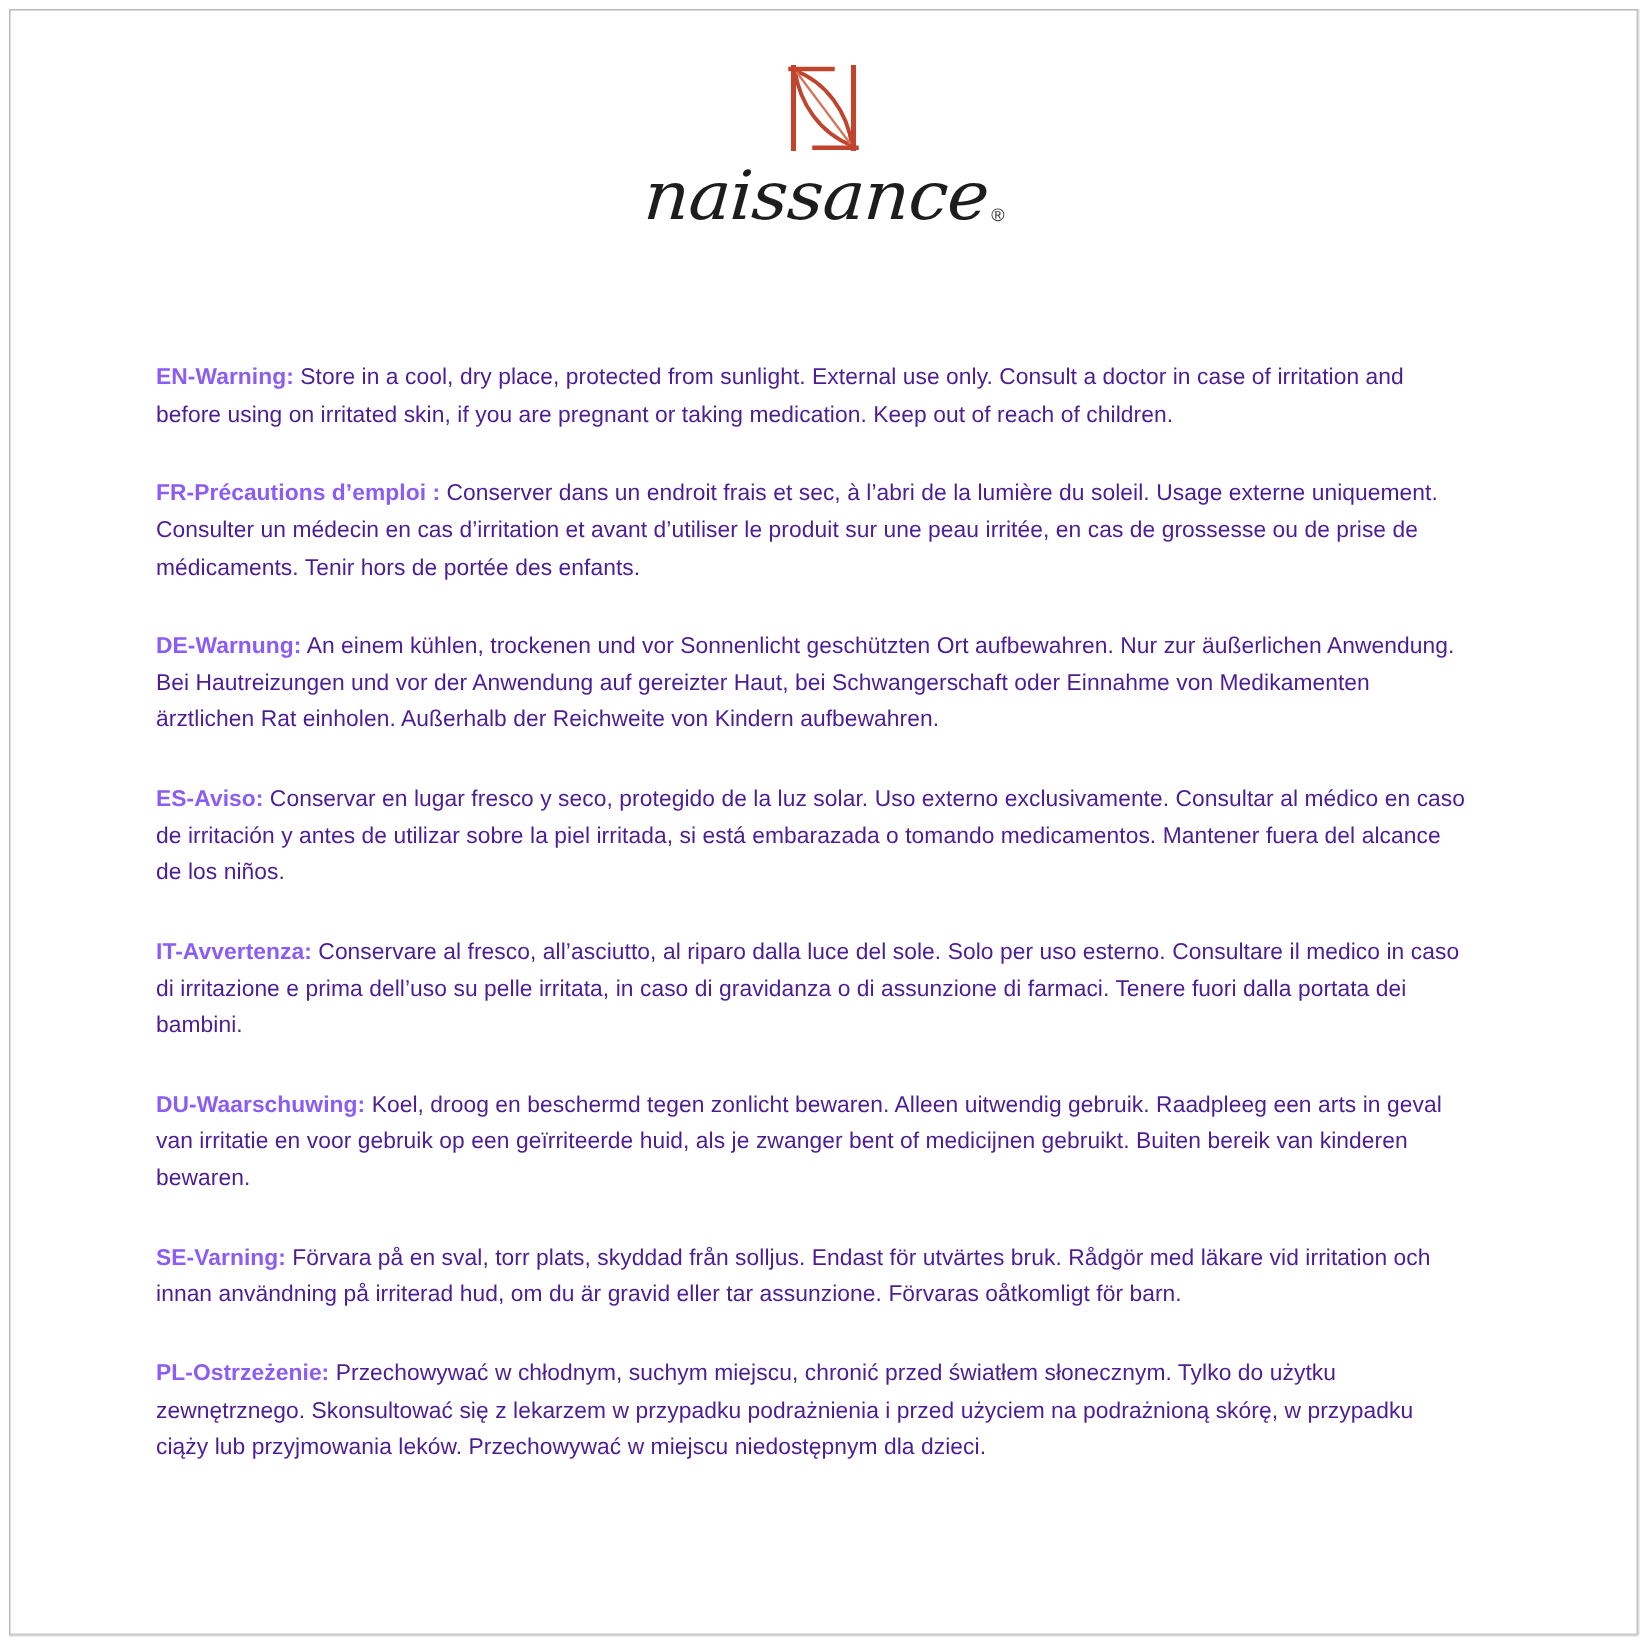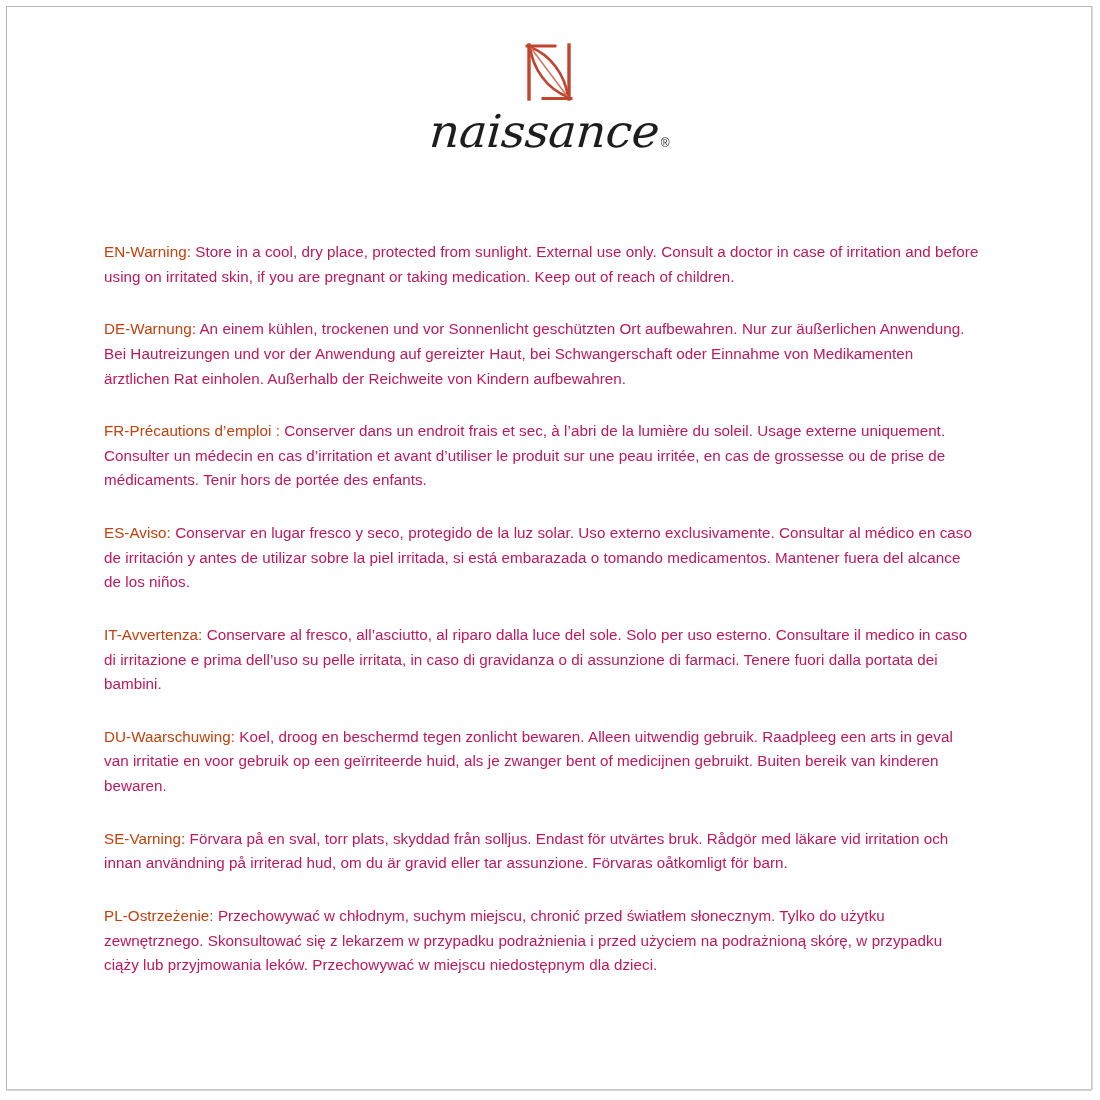--- a/index.html
+++ b/index.html
@@ -91,27 +91,27 @@
     letter-spacing: 0.05px;
     text-align: left;
   }
 
   .warning-block:last-child {
     margin-bottom: 0;
     margin-top: 22px;
   }
 
   .warning-label {
-    font-weight: normal;
-    color: #c2410c;
+    font-weight: bold;
+    color: #8b5cf6;
   }
 
   .warning-body {
     font-weight: normal;
-    color: #be185d;
+    color: #4c1d95;
   }
 </style>
 </head>
 <body>
 
 <div class="label-card">
   <div class="label-frame">
 
     <div class="brand">
 
@@ -138,27 +138,27 @@
     </div>
 
     <div class="warnings">
 
       <p class="warning-block">
         <span class="warning-label">EN-Warning:</span>
         <span class="warning-body">Store in a cool, dry place, protected from sunlight. External use only. Consult a doctor in case of irritation and before using on irritated skin, if you are pregnant or taking medication. Keep out of reach of children.</span>
       </p>
 
       <p class="warning-block">
-        <span class="warning-label">DE-Warnung:</span>
-        <span class="warning-body">An einem kühlen, trockenen und vor Sonnenlicht geschützten Ort aufbewahren. Nur zur äußerlichen Anwendung. Bei Hautreizungen und vor der Anwendung auf gereizter Haut, bei Schwangerschaft oder Einnahme von Medikamenten ärztlichen Rat einholen. Außerhalb der Reichweite von Kindern aufbewahren.</span>
+        <span class="warning-label">FR-Précautions d’emploi :</span>
+        <span class="warning-body">Conserver dans un endroit frais et sec, à l’abri de la lumière du soleil. Usage externe uniquement. Consulter un médecin en cas d’irritation et avant d’utiliser le produit sur une peau irritée, en cas de grossesse ou de prise de médicaments. Tenir hors de portée des enfants.</span>
       </p>
 
       <p class="warning-block">
-        <span class="warning-label">FR-Précautions d’emploi :</span>
-        <span class="warning-body">Conserver dans un endroit frais et sec, à l’abri de la lumière du soleil. Usage externe uniquement. Consulter un médecin en cas d’irritation et avant d’utiliser le produit sur une peau irritée, en cas de grossesse ou de prise de médicaments. Tenir hors de portée des enfants.</span>
+        <span class="warning-label">DE-Warnung:</span>
+        <span class="warning-body">An einem kühlen, trockenen und vor Sonnenlicht geschützten Ort aufbewahren. Nur zur äußerlichen Anwendung. Bei Hautreizungen und vor der Anwendung auf gereizter Haut, bei Schwangerschaft oder Einnahme von Medikamenten ärztlichen Rat einholen. Außerhalb der Reichweite von Kindern aufbewahren.</span>
       </p>
 
       <p class="warning-block">
         <span class="warning-label">ES-Aviso:</span>
         <span class="warning-body">Conservar en lugar fresco y seco, protegido de la luz solar. Uso externo exclusivamente. Consultar al médico en caso de irritación y antes de utilizar sobre la piel irritada, si está embarazada o tomando medicamentos. Mantener fuera del alcance de los niños.</span>
       </p>
 
       <p class="warning-block">
         <span class="warning-label">IT-Avvertenza:</span>
         <span class="warning-body">Conservare al fresco, all’asciutto, al riparo dalla luce del sole. Solo per uso esterno. Consultare il medico in caso di irritazione e prima dell’uso su pelle irritata, in caso di gravidanza o di assunzione di farmaci. Tenere fuori dalla portata dei bambini.</span>

